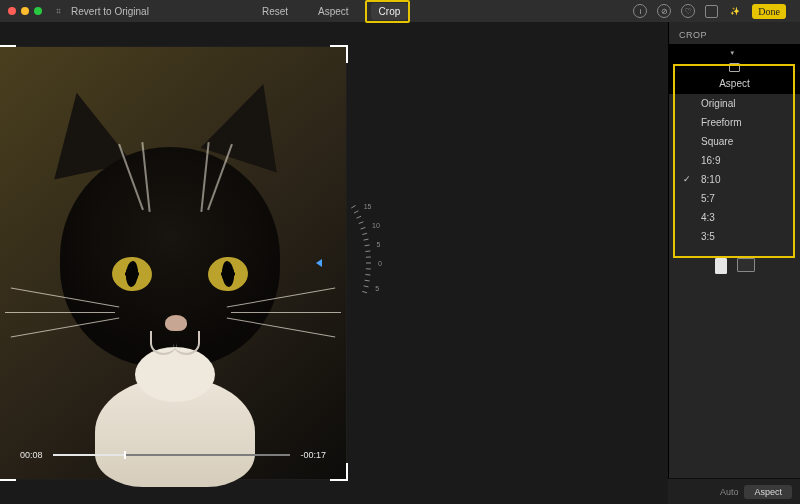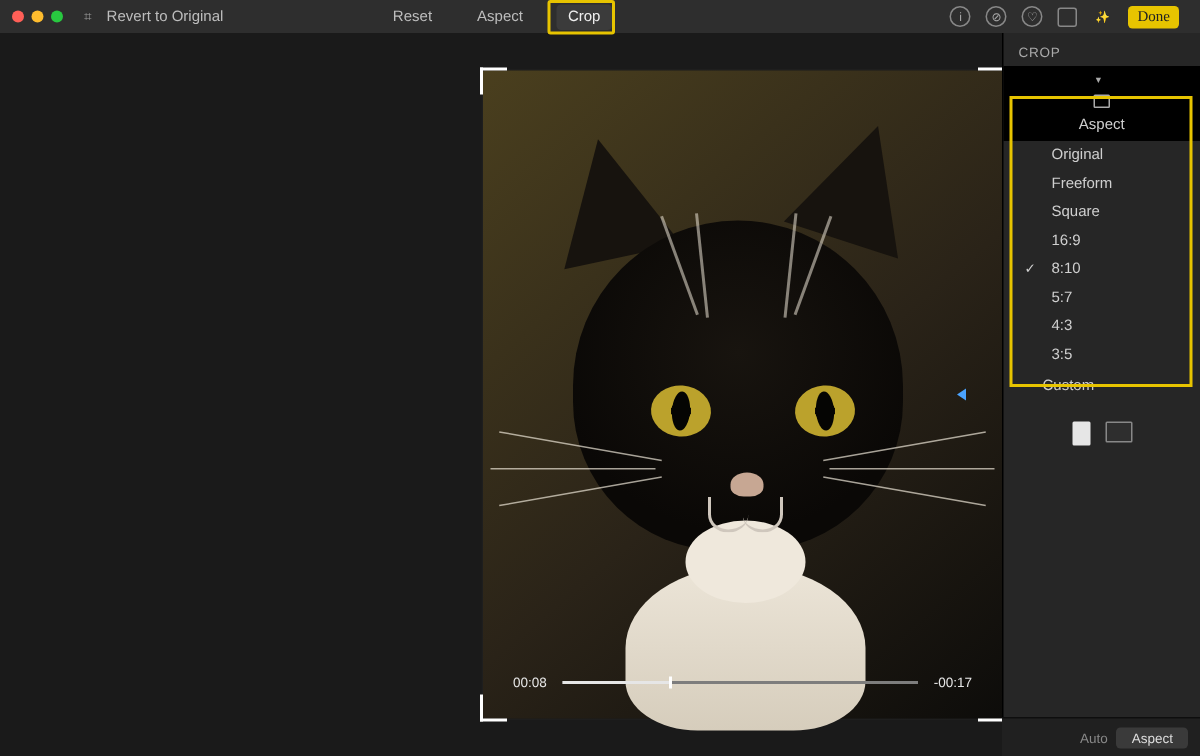--- a/index.html
+++ b/index.html
@@ -18,21 +18,21 @@
   .tb-tabs .tab.active { background: #3b3b3b; border-radius: 3px; color: #eee; }
   .crop-hl { position: absolute; border: 2px solid #e7c400; border-radius: 2px; pointer-events: none; }
   .tb-right { display: flex; gap: 10px; align-items: center; margin-right: 6px; }
   .tb-right .ico { width: 14px; height: 14px; border: 1px solid #888; border-radius: 50%; display: flex; align-items: center; justify-content: center; font-size: 8px; color: #aaa; }
   .tb-right .sq { width: 13px; height: 13px; border: 1px solid #888; border-radius: 2px; }
   .done-btn { background: #e7c400; color: #222; font-size: 10px; padding: 2px 6px; border-radius: 3px; font-weight: 500; font-family: Liberation Serif, serif; }
   .done-wrap { position: relative; }
   .arrow { position: absolute; top: 20px; right: 2px; width: 16px; height: 60px; pointer-events: none; }
 
   .main { position: absolute; top: 22px; left: 0; right: 0; bottom: 0; display: flex; }
-  .canvas { flex: 1; position: relative; display: flex; align-items: center; justify-content: flex-end; background: #1a1a1a; }
+  .canvas { flex: 1; position: relative; display: flex; align-items: center; justify-content: flex-start; background: #1a1a1a; }
   .imgframe { position: relative; width: 346px; height: 432px; background: linear-gradient(140deg,#4a3f1e 0%, #2a2318 55%, #0d0c0a 100%); border-radius: 1px; box-shadow: 0 0 0 1px rgba(255,255,255,0.02); overflow: visible; }
   .cat-head { position:absolute; top:100px; left:60px; width:220px; height:220px; background: radial-gradient(circle at 50% 40%, #18140f 0%, #0a0806 70%); border-radius: 50% 50% 45% 45%;}
   .ear { position:absolute; width:0;height:0; border-left:40px solid transparent; border-right:40px solid transparent; border-bottom:80px solid #17130e;}
   .ear.l { top:45px; left:45px; transform: rotate(-12deg);}
   .ear.r { top:35px; right:55px; transform: rotate(18deg);}
   .eye { position:absolute; width:40px; height:34px; border-radius:50%; background: radial-gradient(circle at 50% 50%, #0c0a04 0 25%, #bba22c 26% 90%, #4a3d14 100%); }
   .eye .pupil { position:absolute; top:4px; left:14px; width:12px; height:26px; background:#050503; border-radius:50%; }
   .eye.l { top:210px; left:112px; transform: rotate(4deg);}
   .eye.r { top:210px; left:208px; transform: rotate(-4deg);}
   .nose { position:absolute; top:268px; left:165px; width:22px; height:16px; background:#c7a793; border-radius:50% 50% 40% 40%;}
@@ -220,21 +220,20 @@
           <div class="opt">Freeform</div>
           <div class="opt">Square</div>
           <div class="opt">16:9</div>
           <div class="opt sel">8:10</div>
           <div class="opt">5:7</div>
           <div class="opt">4:3</div>
           <div class="opt">3:5</div>
         </div>
     </div>
 
-    <div class="custom">Custom</div>
 
     <div class="orient">
       <div class="ob portrait"></div>
       <div class="ob"></div>
     </div>
 
     <div class="aspect-hl" id="aspectHL" style="left: 4px; top: 42px; width: 122px; height: 194px;"></div>
   </div>
 </div>
 

